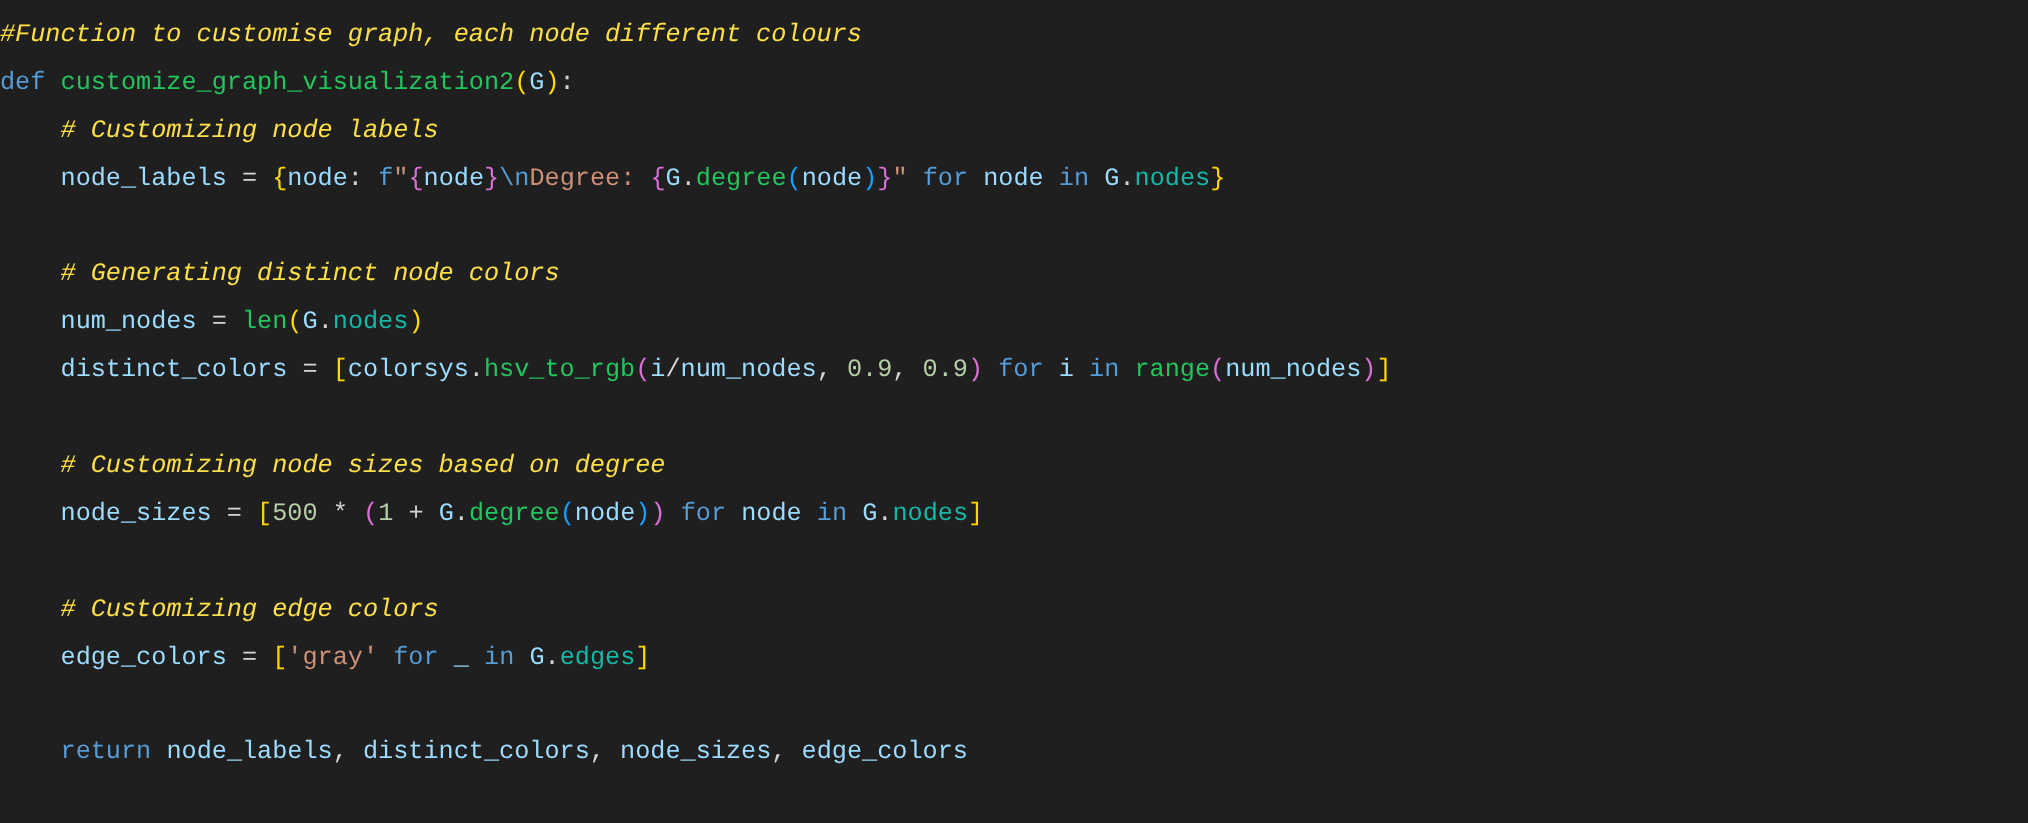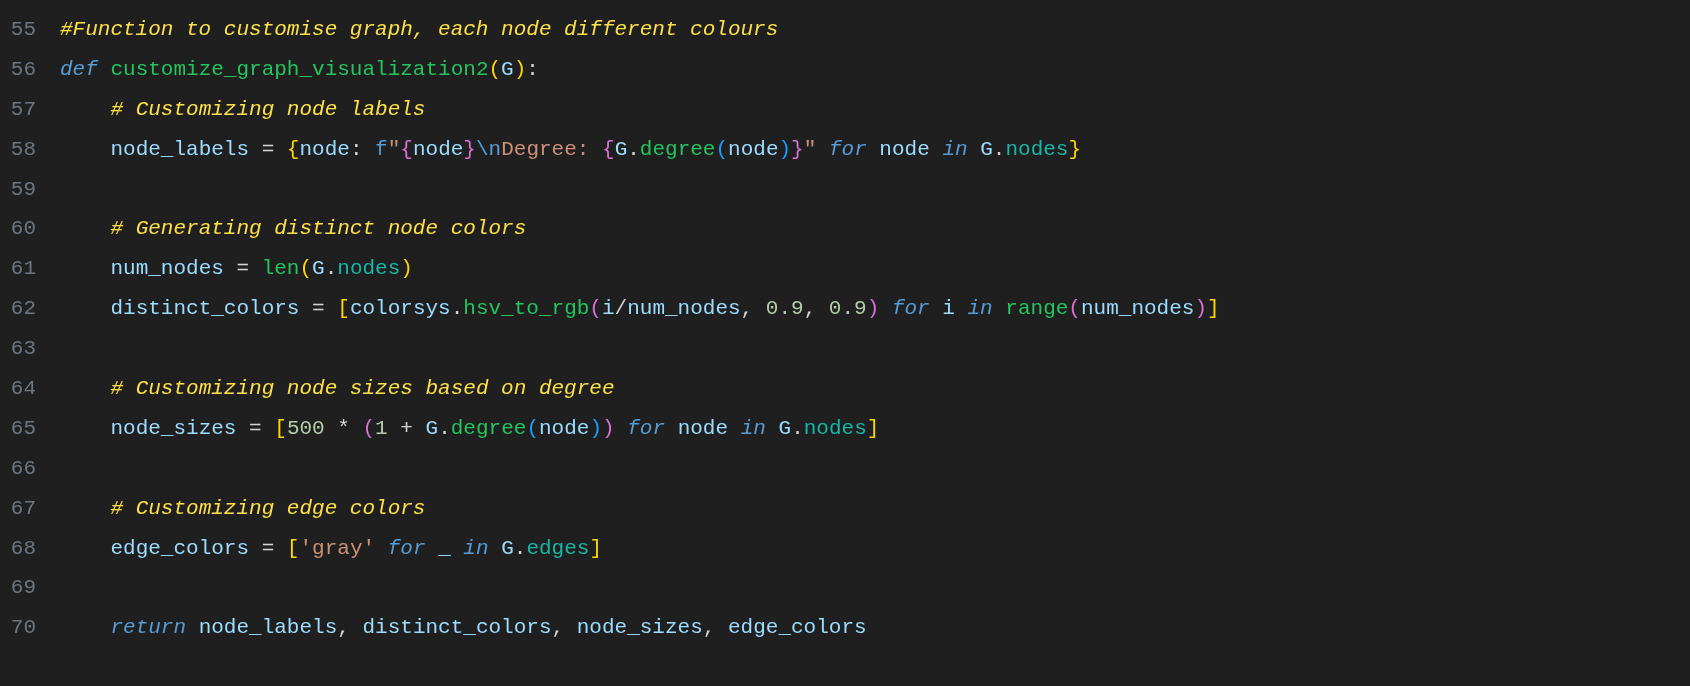--- a/index.html
+++ b/index.html
@@ -29,48 +29,30 @@
   }
   .code {
     flex: 1 1 auto;
     padding: 10px 0;
     white-space: pre;
     position: relative;
   }
   .line { position: relative; }
   
   .c  { color: #fde047; font-style: italic; }      
-  .k  { color: #569cd6; font-style: italic; }                            
+  .k  { color: #569cd6; }                            
   .fn { color: #22c55e; }                            
   .id { color: #9cdcfe; }                            
   .p  { color: #d4d4d4; }                            
   .n  { color: #b5cea8; }                            
   .s  { color: #ce9178; }                            
   .sf { color: #569cd6; }                            
   .pa { color: #ffd700; }                            
   .pb { color: #da70d6; }                            
   .pc { color: #179fff; }                            
   .attr { color: #14b8a6; }                          
 </style>
 </head>
 <body>
 
 <div class="editor">
-  <div class="gutter">
-      <div class="ln">55</div>
-      <div class="ln">56</div>
-      <div class="ln">57</div>
-      <div class="ln">58</div>
-      <div class="ln">59</div>
-      <div class="ln">60</div>
-      <div class="ln">61</div>
-      <div class="ln">62</div>
-      <div class="ln">63</div>
-      <div class="ln">64</div>
-      <div class="ln">65</div>
-      <div class="ln">66</div>
-      <div class="ln">67</div>
-      <div class="ln">68</div>
-      <div class="ln">69</div>
-      <div class="ln">70</div>
-    </div>
   <div class="code"><div class="line"><span></span><span class="c">#Function to customise graph, each node different colours</span></div><div class="line"><span></span><span class="k">def </span><span class="fn">customize_graph_visualization2</span><span class="pa">(</span><span class="id">G</span><span class="pa">)</span><span class="p">:</span></div><div class="line" style="position: relative;"><span>    </span><span class="c"># Customizing node labels</span></div><div class="line" style="position: relative;"><span>    </span><span class="id">node_labels</span><span class="p"> = </span><span class="pa">{</span><span class="id">node</span><span class="p">: </span><span class="sf">f</span><span class="s">"</span><span class="pb">{</span><span class="id">node</span><span class="pb">}</span><span class="sf">\n</span><span class="s">Degree: </span><span class="pb">{</span><span class="id">G</span><span class="p">.</span><span class="fn">degree</span><span class="pc">(</span><span class="id">node</span><span class="pc">)</span><span class="pb">}</span><span class="s">"</span><span class="p"> </span><span class="k">for</span><span class="p"> </span><span class="id">node</span><span class="p"> </span><span class="k">in</span><span class="p"> </span><span class="id">G</span><span class="p">.</span><span class="attr">nodes</span><span class="pa">}</span></div><div class="line" style="position: relative;"><span>    </span><span>&nbsp;</span></div><div class="line" style="position: relative;"><span>    </span><span class="c"># Generating distinct node colors</span></div><div class="line" style="position: relative;"><span>    </span><span class="id">num_nodes</span><span class="p"> = </span><span class="fn">len</span><span class="pa">(</span><span class="id">G</span><span class="p">.</span><span class="attr">nodes</span><span class="pa">)</span></div><div class="line" style="position: relative;"><span>    </span><span class="id">distinct_colors</span><span class="p"> = </span><span class="pa">[</span><span class="id">colorsys</span><span class="p">.</span><span class="fn">hsv_to_rgb</span><span class="pb">(</span><span class="id">i</span><span class="p">/</span><span class="id">num_nodes</span><span class="p">, </span><span class="n">0.9</span><span class="p">, </span><span class="n">0.9</span><span class="pb">)</span><span class="p"> </span><span class="k">for</span><span class="p"> </span><span class="id">i</span><span class="p"> </span><span class="k">in</span><span class="p"> </span><span class="fn">range</span><span class="pb">(</span><span class="id">num_nodes</span><span class="pb">)</span><span class="pa">]</span></div><div class="line" style="position: relative;"><span>    </span><span>&nbsp;</span></div><div class="line" style="position: relative;"><span>    </span><span class="c"># Customizing node sizes based on degree</span></div><div class="line" style="position: relative;"><span>    </span><span class="id">node_sizes</span><span class="p"> = </span><span class="pa">[</span><span class="n">500</span><span class="p"> * </span><span class="pb">(</span><span class="n">1</span><span class="p"> + </span><span class="id">G</span><span class="p">.</span><span class="fn">degree</span><span class="pc">(</span><span class="id">node</span><span class="pc">)</span><span class="pb">)</span><span class="p"> </span><span class="k">for</span><span class="p"> </span><span class="id">node</span><span class="p"> </span><span class="k">in</span><span class="p"> </span><span class="id">G</span><span class="p">.</span><span class="attr">nodes</span><span class="pa">]</span></div><div class="line" style="position: relative;"><span>    </span><span>&nbsp;</span></div><div class="line" style="position: relative;"><span>    </span><span class="c"># Customizing edge colors</span></div><div class="line" style="position: relative;"><span>    </span><span class="id">edge_colors</span><span class="p"> = </span><span class="pa">[</span><span class="s">'gray'</span><span class="p"> </span><span class="k">for</span><span class="p"> </span><span class="id">_</span><span class="p"> </span><span class="k">in</span><span class="p"> </span><span class="id">G</span><span class="p">.</span><span class="attr">edges</span><span class="pa">]</span></div><div class="line" style="position: relative;"><span>    </span><span>&nbsp;</span></div><div class="line" style="position: relative;"><span>    </span><span class="k">return</span><span class="p"> </span><span class="id">node_labels</span><span class="p">, </span><span class="id">distinct_colors</span><span class="p">, </span><span class="id">node_sizes</span><span class="p">, </span><span class="id">edge_colors</span></div></div>
 </div>
 
 </body></html>

